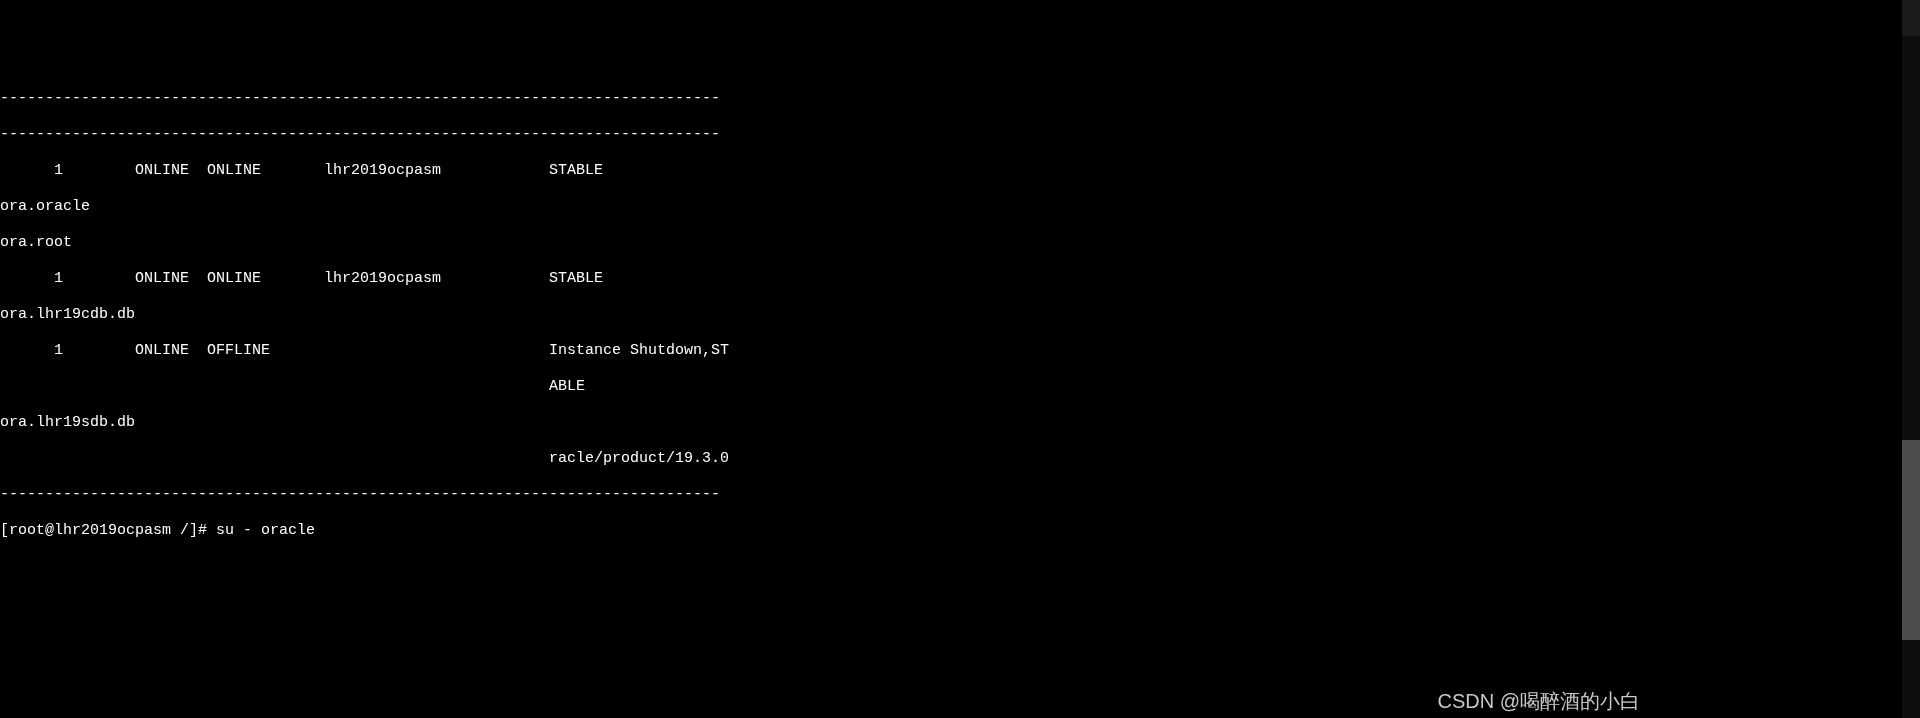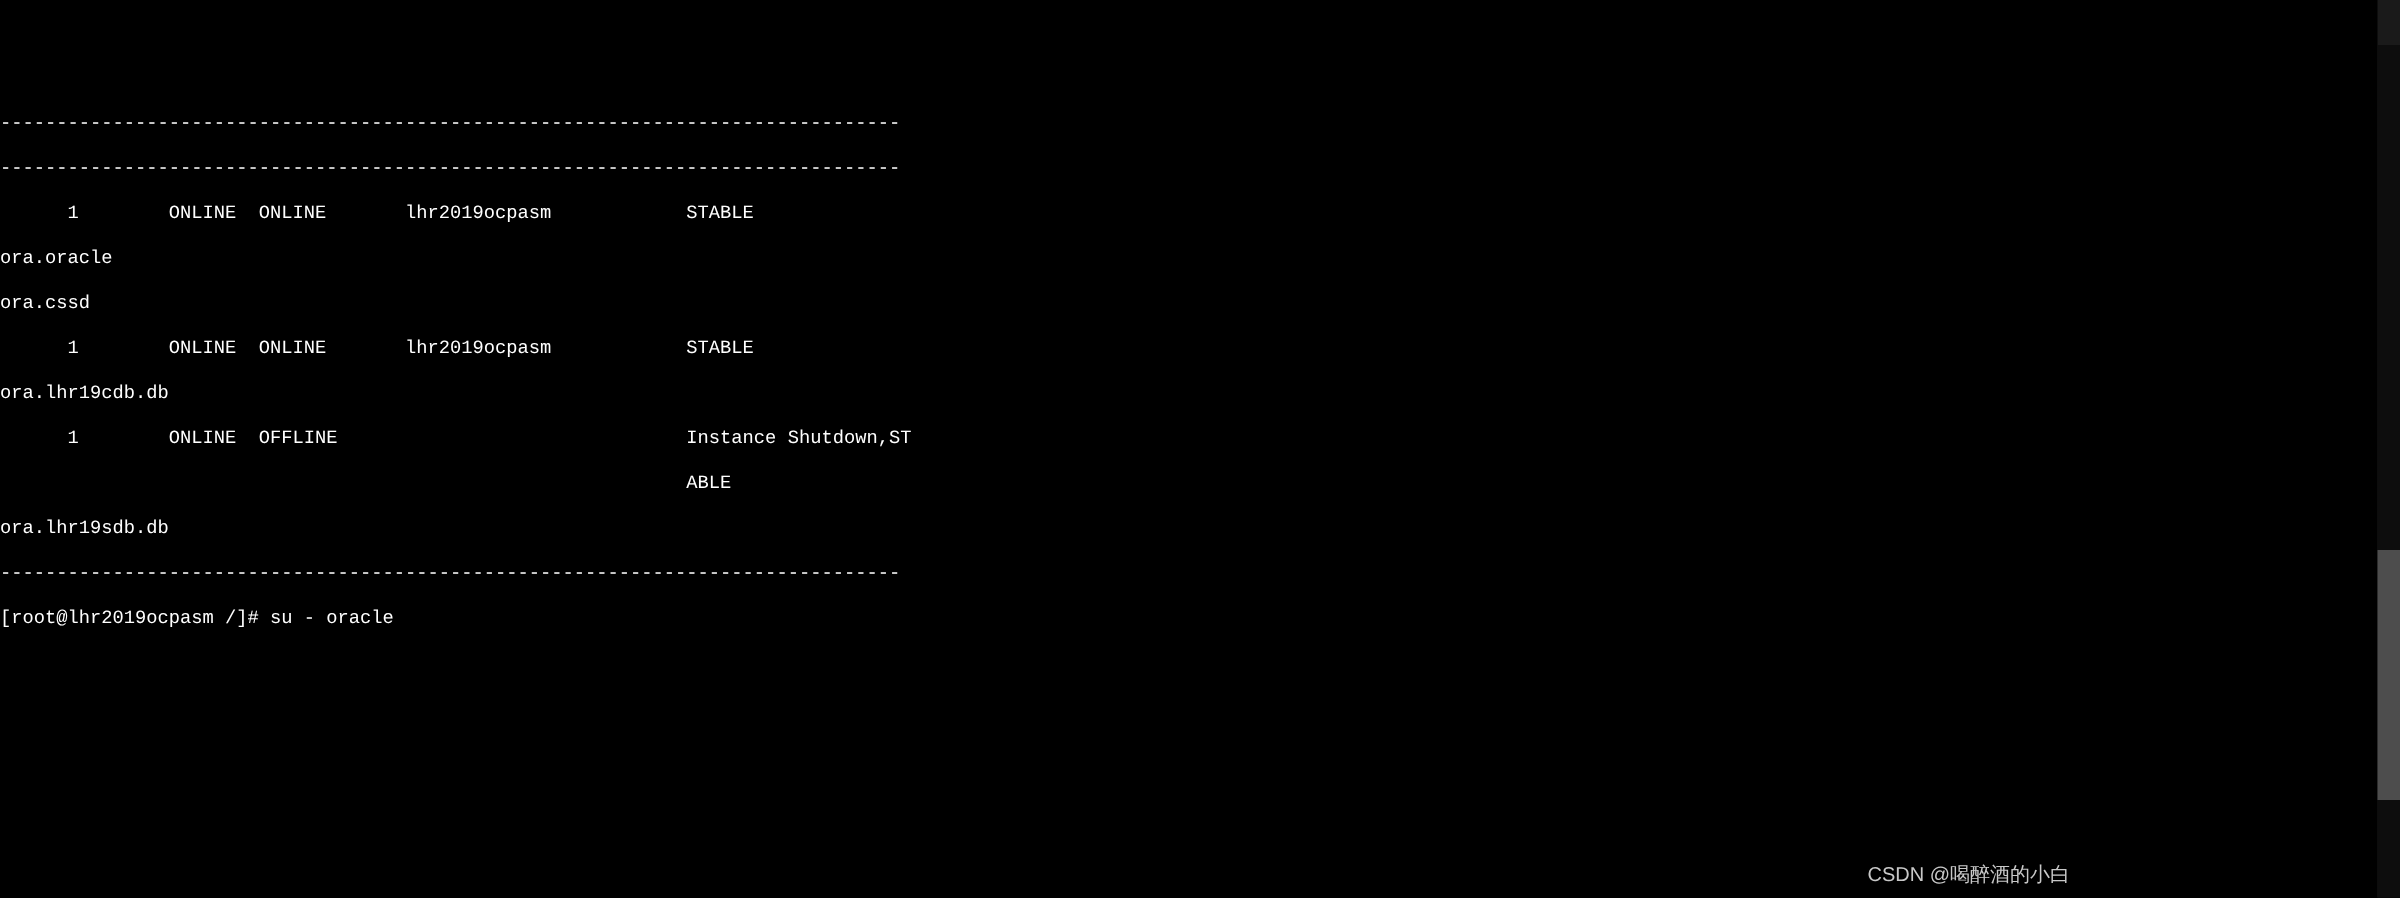--- a/index.html
+++ b/index.html
@@ -21,24 +21,24 @@
     }
     .terminal {
       padding: 0;
     }
     .line {
       white-space: pre;
     }
     .watermark {
       position: absolute;
       bottom: 8px;
-      right: 264px;
+      right: 280px;
       color: #c8c8c8;
       font-family: "Microsoft YaHei", sans-serif;
-      font-size: 16px;
+      font-size: 20px;
       white-space: nowrap;
     }
     .scrollbar {
       position: absolute;
       right: 0;
       top: 0;
       width: 18px;
       height: 718px;
       background: #1a1a1a;
     }
@@ -58,26 +58,27 @@
 </head>
 <body>
 
 
 
 <div class="terminal">
 <div class="line">--------------------------------------------------------------------------------</div>
 <div class="line">--------------------------------------------------------------------------------</div>
 <div class="line">      1        ONLINE  ONLINE       lhr2019ocpasm            STABLE</div>
 <div class="line">ora.oracle</div>
-<div class="line">ora.cssd</div>
+<div class="line">ora.root</div>
 <div class="line">      1        ONLINE  ONLINE       lhr2019ocpasm            STABLE</div>
 <div class="line">ora.lhr19cdb.db</div>
 <div class="line">      1        ONLINE  OFFLINE                               Instance Shutdown,ST</div>
 <div class="line">                                                             ABLE</div>
 <div class="line">ora.lhr19sdb.db</div>
+<div class="line">                                                             racle/product/19.3.0</div>
 <div class="line">--------------------------------------------------------------------------------</div>
 <div class="line">[root@lhr2019ocpasm /]# su - oracle</div>
 
 
 
 
 
 
 
 

